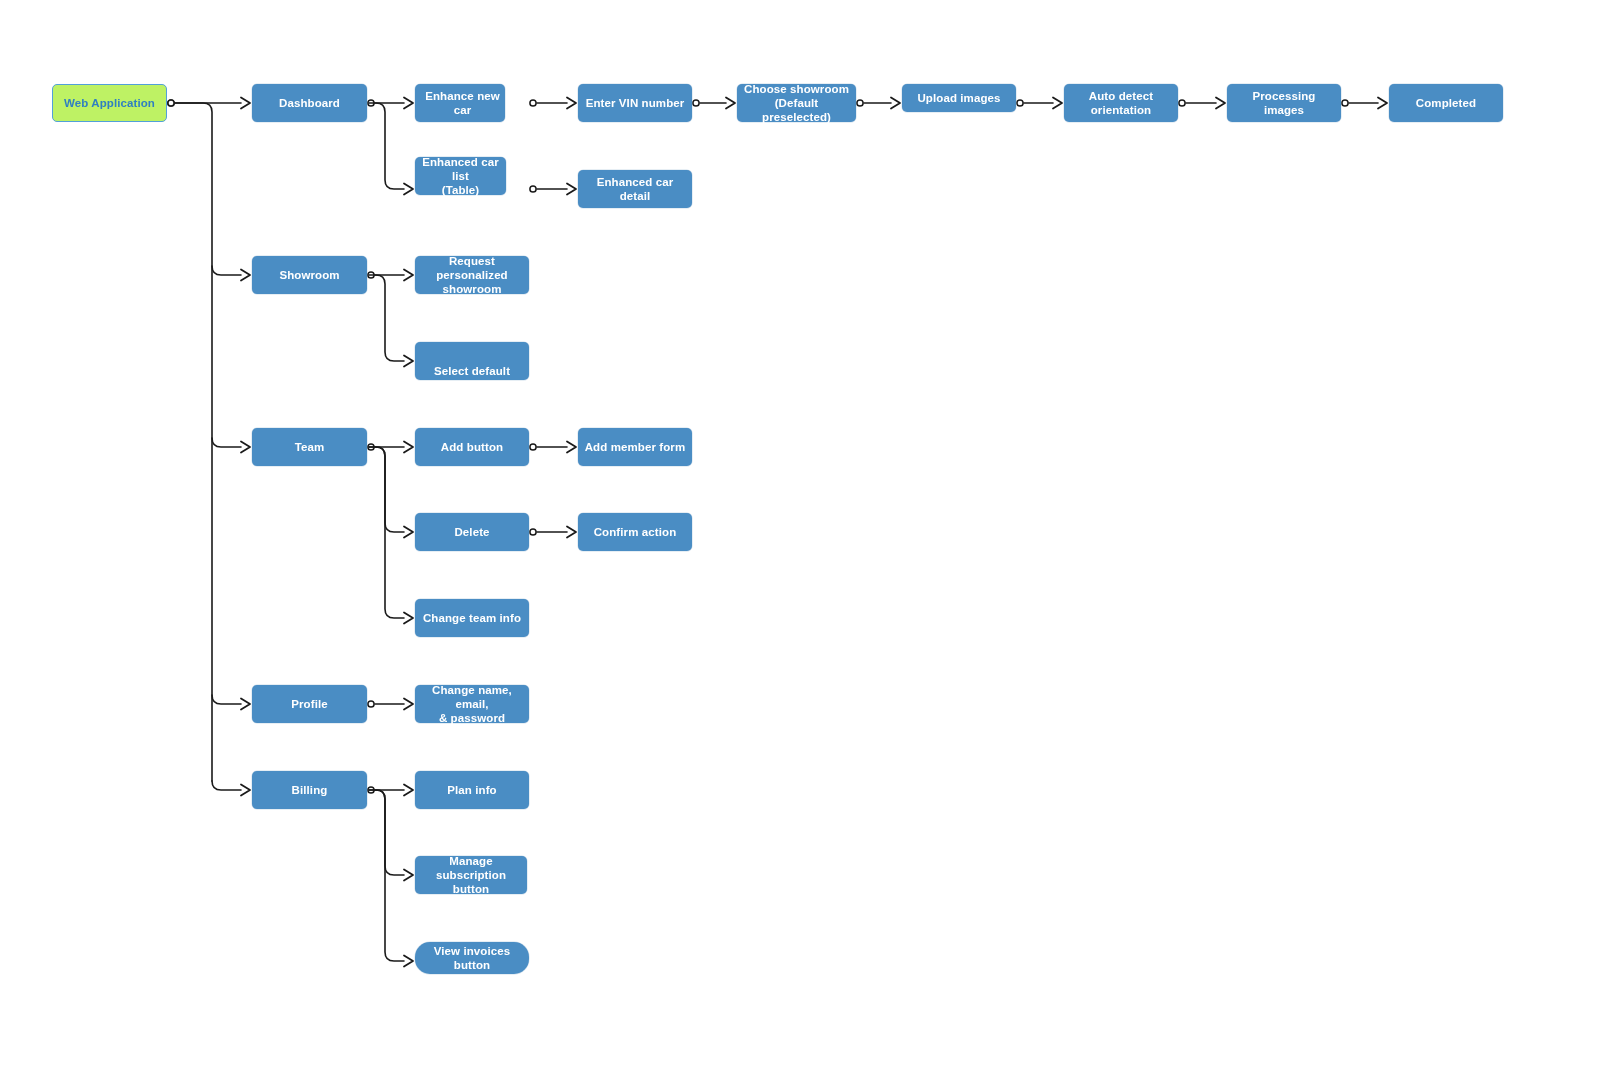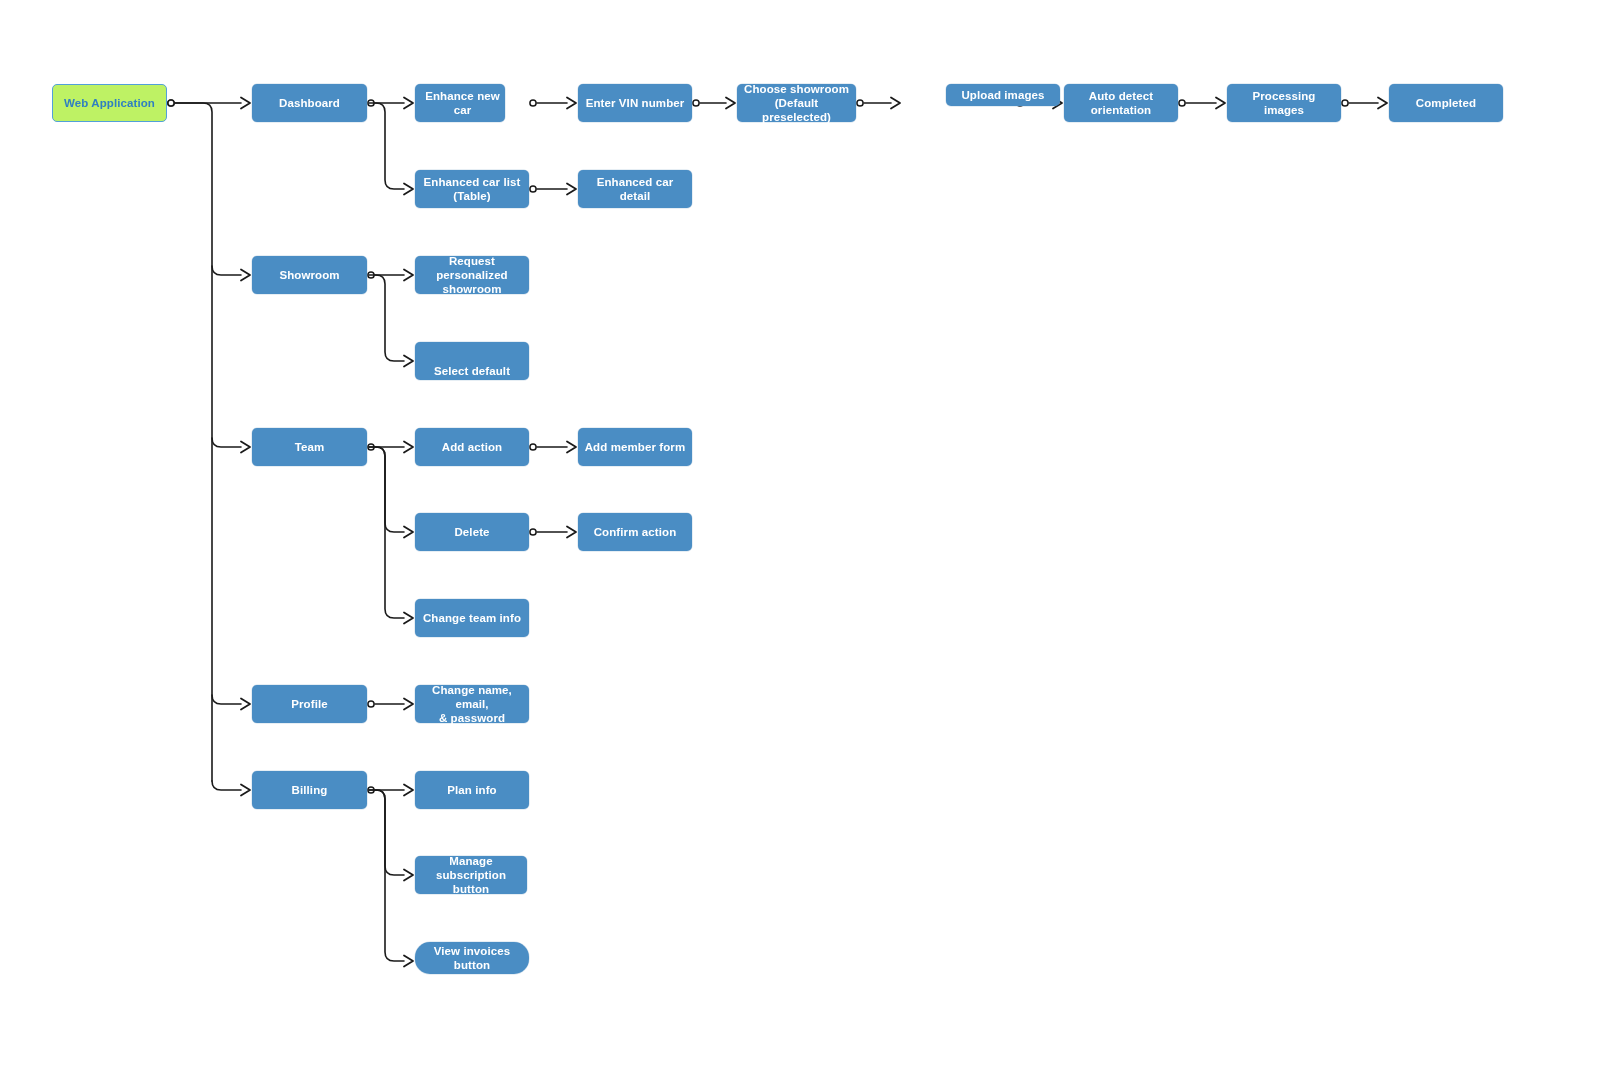--- a/index.html
+++ b/index.html
@@ -139,55 +139,55 @@
     <div class="node" style="left: 415px; top: 84px; width: 90px; height: 38px; padding-left: 10px;">
       <span class="label">Enhance new car</span>
     </div>
     <div class="node" style="left: 578px; top: 84px; width: 114px; height: 38px;">
       <span class="label">Enter VIN number</span>
     </div>
     <div class="node" style="left: 737px; top: 84px; width: 119px; height: 38px;">
       <span class="label">Choose showroom
 (Default preselected)</span>
     </div>
-    <div class="node" style="left: 902px; top: 84px; width: 114px; height: 22px; margin-left: 44px;">
+    <div class="node" style="left: 902px; top: 84px; width: 114px; height: 28px;">
       <span class="label">Upload images</span>
     </div>
     <div class="node" style="left: 1064px; top: 84px; width: 114px; height: 38px;">
       <span class="label">Auto detect
 orientation</span>
     </div>
     <div class="node" style="left: 1227px; top: 84px; width: 114px; height: 38px;">
       <span class="label">Processing images</span>
     </div>
     <div class="node" style="left: 1389px; top: 84px; width: 114px; height: 38px;">
       <span class="label">Completed</span>
     </div>
-    <div class="node" style="left: 415px; top: 170px; width: 114px; height: 38px;">
+    <div class="node" style="left: 415px; top: 157px; width: 91px; height: 38px;">
       <span class="label">Enhanced car list
 (Table)</span>
     </div>
     <div class="node" style="left: 578px; top: 170px; width: 114px; height: 38px;">
       <span class="label">Enhanced car detail</span>
     </div>
     <div class="node" style="left: 252px; top: 256px; width: 115px; height: 38px;">
       <span class="label">Showroom</span>
     </div>
     <div class="node" style="left: 415px; top: 256px; width: 114px; height: 38px;">
       <span class="label">Request personalized
 showroom</span>
     </div>
     <div class="node" style="left: 415px; top: 342px; width: 114px; height: 38px; align-items: flex-end;">
       <span class="label">Select default</span>
     </div>
     <div class="node" style="left: 252px; top: 428px; width: 115px; height: 38px;">
       <span class="label">Team</span>
     </div>
     <div class="node" style="left: 415px; top: 428px; width: 114px; height: 38px;">
-      <span class="label">Add action</span>
+      <span class="label">Add button</span>
     </div>
     <div class="node" style="left: 578px; top: 428px; width: 114px; height: 38px;">
       <span class="label">Add member form</span>
     </div>
     <div class="node" style="left: 415px; top: 513px; width: 114px; height: 38px;">
       <span class="label">Delete</span>
     </div>
     <div class="node" style="left: 578px; top: 513px; width: 114px; height: 38px;">
       <span class="label">Confirm action</span>
     </div>

